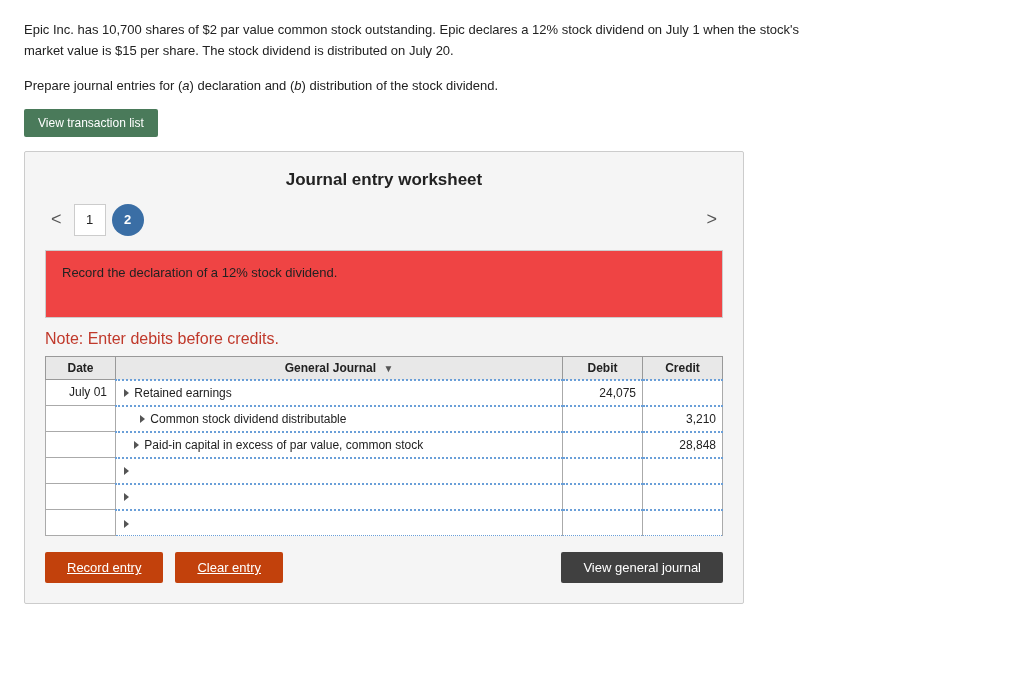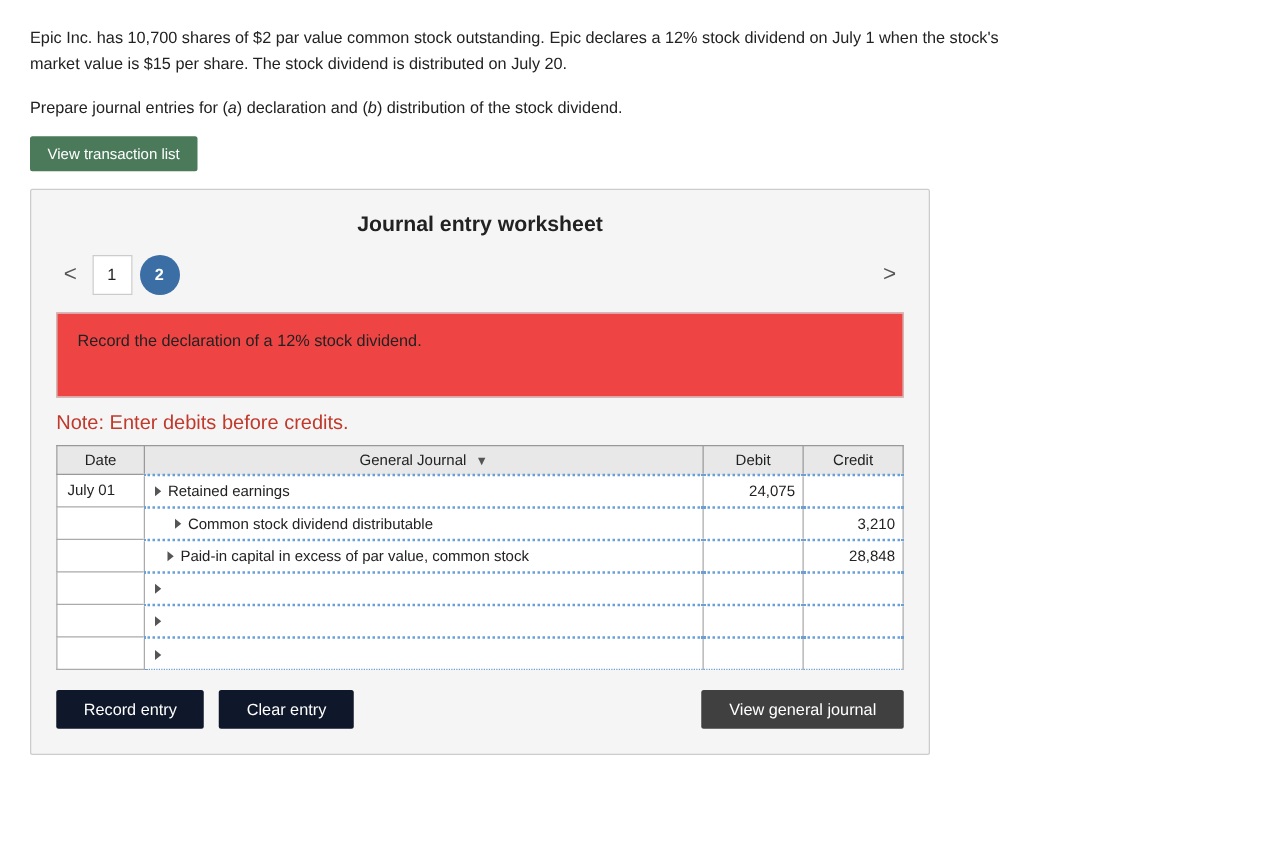--- a/index.html
+++ b/index.html
@@ -100,34 +100,34 @@
       width: 100%;
       border-collapse: collapse;
       background: #fff;
       font-size: 12px;
     }
     .journal-table th {
       border: 1px solid #999;
       background: #e8e8e8;
       padding: 4px 8px;
       text-align: center;
-      font-weight: normal;
+      font-weight: bold;
     }
     .journal-table th.date-col { width: 70px; }
     .journal-table th.gen-col { }
     .journal-table th.debit-col { width: 80px; }
     .journal-table th.credit-col { width: 80px; }
     .journal-table td {
       border: 1px solid #aaa;
       padding: 4px 8px;
       height: 26px;
       vertical-align: middle;
     }
     .journal-table td.date-cell {
-      text-align: left;
+      text-align: right;
       vertical-align: top;
       padding-top: 5px;
     }
     .journal-table td.gen-cell {
       border-top: 2px dotted #6a9fd8;
       border-bottom: 1px dotted #6a9fd8;
     }
     .journal-table td.gen-cell-sub {
       padding-left: 24px;
     }
@@ -146,27 +146,28 @@
     .dotted-bottom { border-bottom: 1px dotted #6a9fd8 !important; }
     .empty-row td { height: 26px; }
     
     .bottom-buttons {
       display: flex;
       gap: 12px;
       margin-top: 16px;
       align-items: center;
     }
     .btn-dark {
-      background-color: #0f172a;
+      background-color: #c2410c;
       color: #fff;
       border: none;
       padding: 8px 22px;
       font-size: 13px;
       cursor: pointer;
       border-radius: 2px;
+      text-decoration: underline;
     }
     .btn-view-journal {
       margin-left: auto;
       background-color: #404040;
       color: #fff;
       border: none;
       padding: 8px 22px;
       font-size: 13px;
       cursor: pointer;
       border-radius: 2px;

